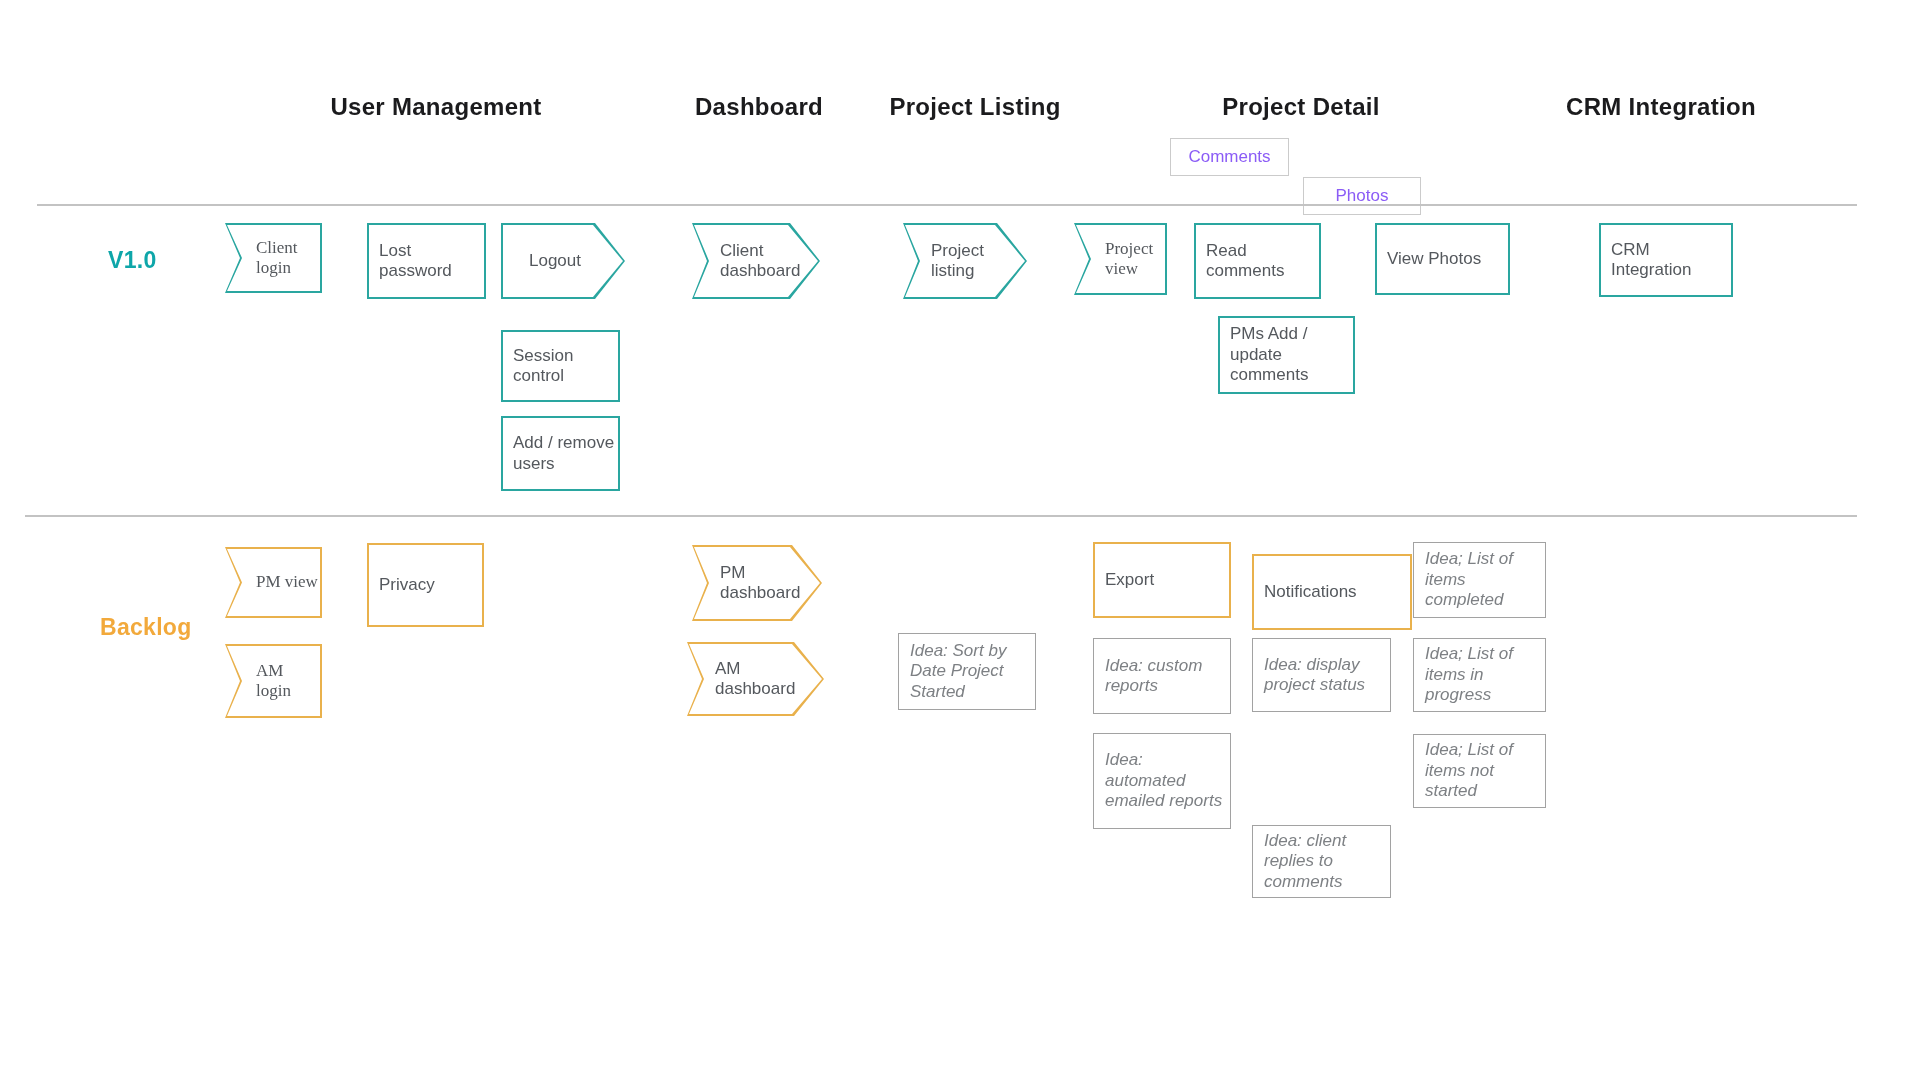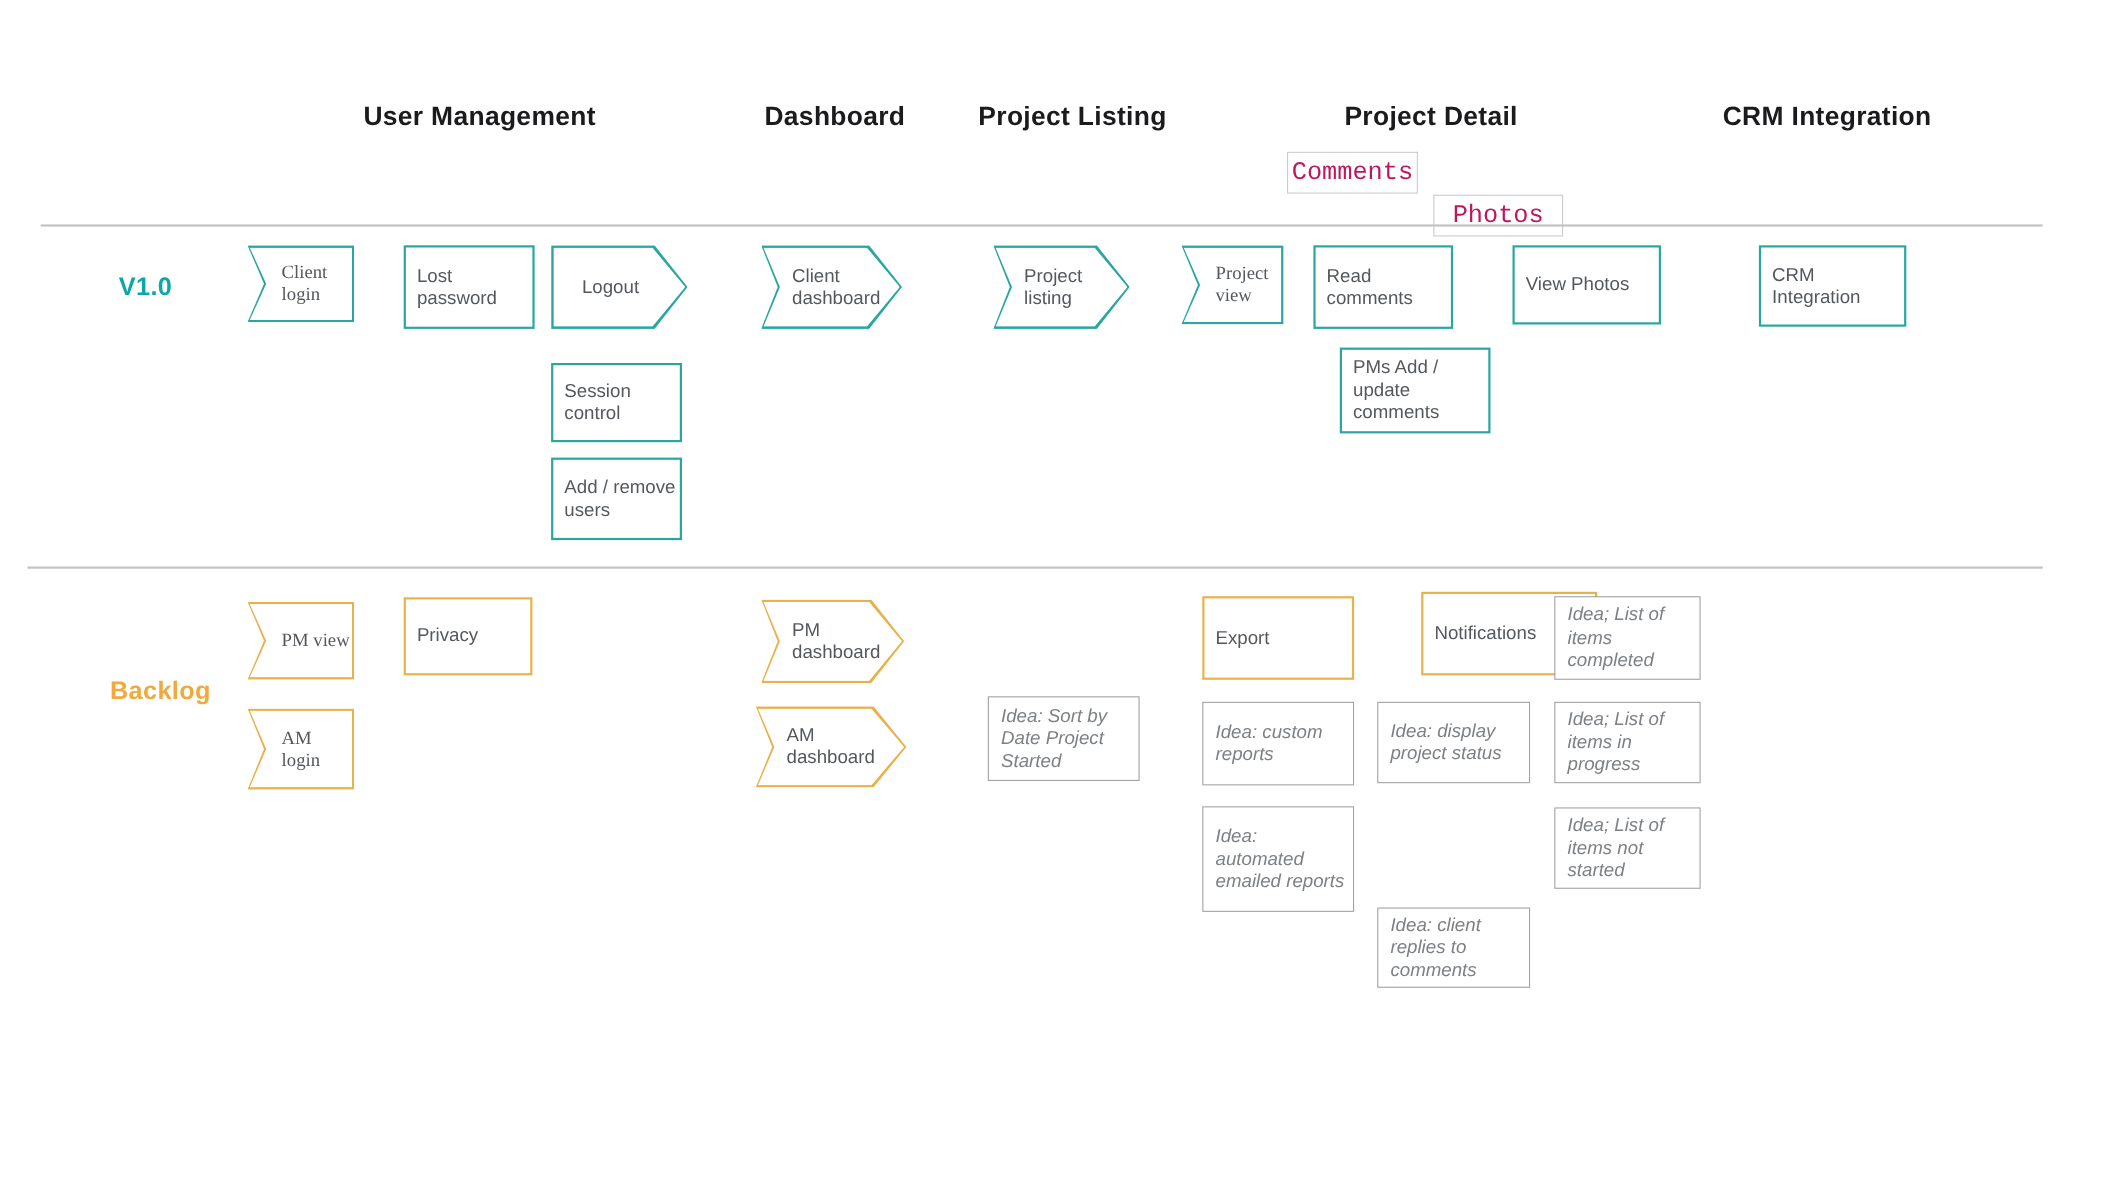--- a/index.html
+++ b/index.html
@@ -10,21 +10,21 @@
     --header:#1b1b1d; --divider:#c3c3c3; --cardtext:#54585d; --ideatext:#7d8084; --tagb:#cbcbcb;
   }
   #canvas{position:absolute;inset:0;}
   .col-header{
     position:absolute;transform:translateX(-50%);
     font-size:24px;font-weight:bold;letter-spacing:.3px;color:var(--header);white-space:nowrap;
   }
   .tag{
     position:absolute;box-sizing:border-box;border:1px solid var(--tagb);background:#fff;
     display:flex;align-items:center;justify-content:center;
-    font-size:23px;color:#be185d;font-family:Liberation Mono, monospace;
+    font-size:17px;color:#8b5cf6;
   }
   .row-label{position:absolute;font-size:23px;font-weight:bold;letter-spacing:.3px;white-space:nowrap;}
   .divider{position:absolute;height:1.5px;background:var(--divider);}
   .card{position:absolute;box-sizing:border-box;}
   .card .fill{position:absolute;inset:0;background:var(--bc);}
   .card .inner{position:absolute;inset:var(--bw);background:#fff;}
   .card .txt{
     position:absolute;inset:0;display:flex;align-items:center;
     font-size:17px;line-height:1.2;color:var(--cardtext);
     padding-left:12px;padding-right:4px;box-sizing:border-box;
@@ -121,21 +121,21 @@
     <div class="card notch" style="left: 225px; top: 547px; width: 97px; height: 71px; --bc: #e9b14c; --bw: 2px;">
       <div class="fill"></div>
       <div class="inner"></div>
       <div class="txt">PM view</div>
     </div>
     <div class="card notch" style="left: 225px; top: 644px; width: 97px; height: 74px; --bc: #e9b14c; --bw: 2px;">
       <div class="fill"></div>
       <div class="inner"></div>
       <div class="txt">AM login</div>
     </div>
-    <div class="card rect" style="left: 367px; top: 543px; width: 117px; height: 71px; border-radius: 16px; --bc: #e9b14c; --bw: 2px;">
+    <div class="card rect" style="left: 367px; top: 543px; width: 117px; height: 84px; border-radius: 16px; --bc: #e9b14c; --bw: 2px;">
       <div class="fill"></div>
       <div class="inner"></div>
       <div class="txt">Privacy</div>
     </div>
     <div class="card notch-point" style="left: 692px; top: 545px; width: 130px; height: 76px; --bc: #e9b14c; --bw: 2px;">
       <div class="fill"></div>
       <div class="inner"></div>
       <div class="txt">PM dashboard</div>
     </div>
     <div class="card notch-point" style="left: 687px; top: 642px; width: 137px; height: 74px; --bc: #e9b14c; --bw: 2px;">
@@ -156,21 +156,21 @@
     <div class="card rect idea" style="left: 1093px; top: 638px; width: 138px; height: 76px; --bc: #a2a2a2; --bw: 1px;">
       <div class="fill"></div>
       <div class="inner"></div>
       <div class="txt">Idea: custom reports</div>
     </div>
     <div class="card rect idea" style="left: 1093px; top: 733px; width: 138px; height: 96px; padding-left: 48px; --bc: #a2a2a2; --bw: 1px;">
       <div class="fill"></div>
       <div class="inner"></div>
       <div class="txt">Idea: automated emailed reports</div>
     </div>
-    <div class="card rect" style="left: 1252px; top: 538px; width: 160px; height: 76px; margin-left: 40px; --bc: #e9b14c; --bw: 2px;">
+    <div class="card rect" style="left: 1252px; top: 554px; width: 160px; height: 76px; --bc: #e9b14c; --bw: 2px;">
       <div class="fill"></div>
       <div class="inner"></div>
       <div class="txt">Notifications</div>
     </div>
     <div class="card rect idea" style="left: 1252px; top: 638px; width: 139px; height: 74px; --bc: #a2a2a2; --bw: 1px;">
       <div class="fill"></div>
       <div class="inner"></div>
       <div class="txt">Idea: display project status</div>
     </div>
     <div class="card rect idea" style="left: 1252px; top: 825px; width: 139px; height: 73px; --bc: #a2a2a2; --bw: 1px;">

